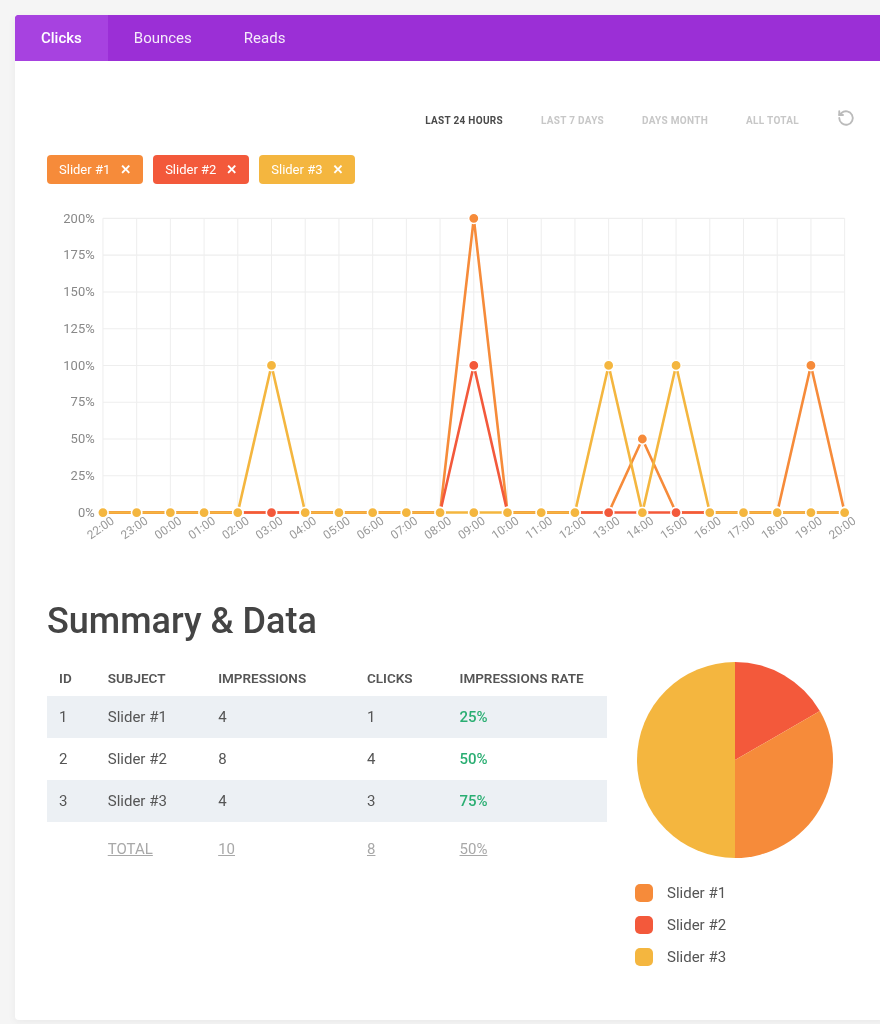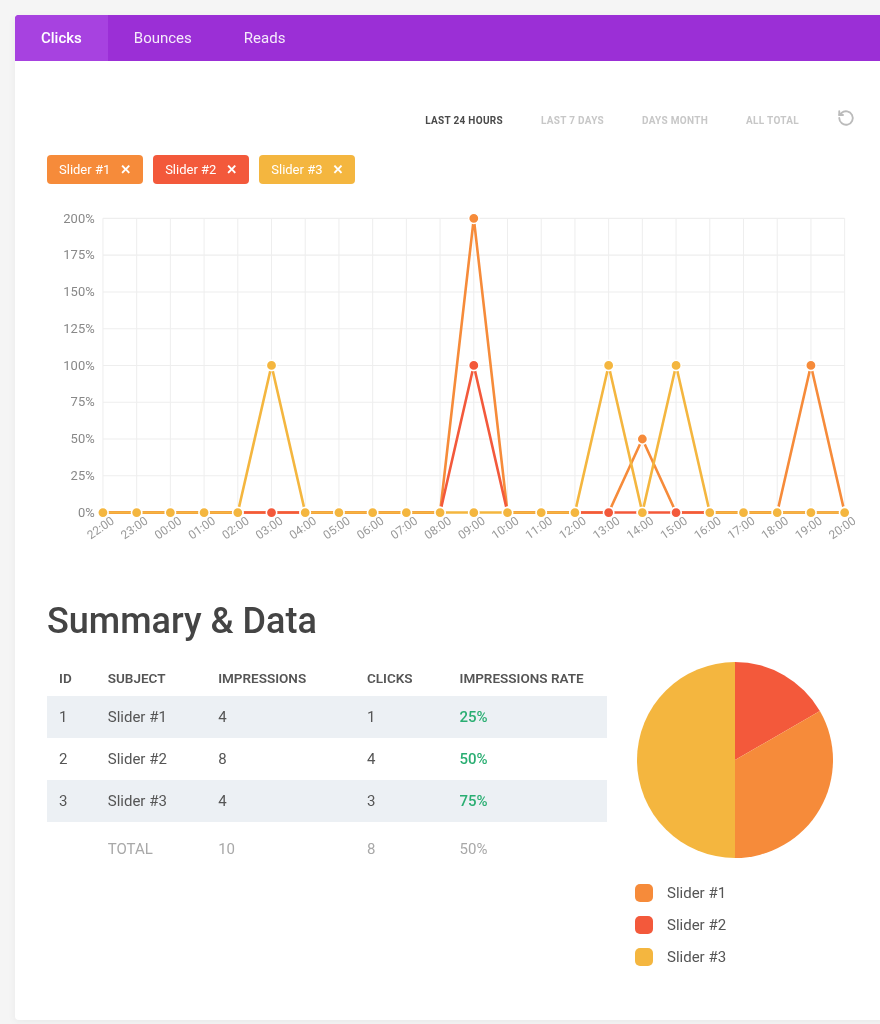--- a/index.html
+++ b/index.html
@@ -30,21 +30,21 @@
 
   .summary-title { font-size: 36px; color: #444; font-weight: 500; margin: 34px 0 18px; }
 
   .summary-row { display: flex; gap: 28px; align-items: flex-start; }
   .table-wrap { flex: 1; }
   table { width: 100%; border-collapse: collapse; font-size: 15px; }
   th { text-align: left; font-weight: 600; font-size: 13.5px; color: #555; padding: 10px 12px; vertical-align: middle; }
   td { padding: 12px 12px; color: #555; }
   tr.striped { background: #ecf0f4; }
   .ctr-val { color: #2aae72; font-weight: 500; }
-  .total-row td { color: #a8a8a8; padding-top: 18px; }
+  .total-row td { color: #a8a8a8; padding-top: 18px; text-decoration: underline; }
 
   .pie-col { width: 220px; }
   .pie-svg { width: 200px; height: 200px; display: block; }
   .legend { margin-top: 24px; }
   .legend-item { display: flex; align-items: center; gap: 14px; margin-bottom: 14px; font-size: 15px; color: #555; }
   .legend-swatch { width: 18px; height: 18px; border-radius: 5px; }
 </style>
 </head>
 <body>
 

